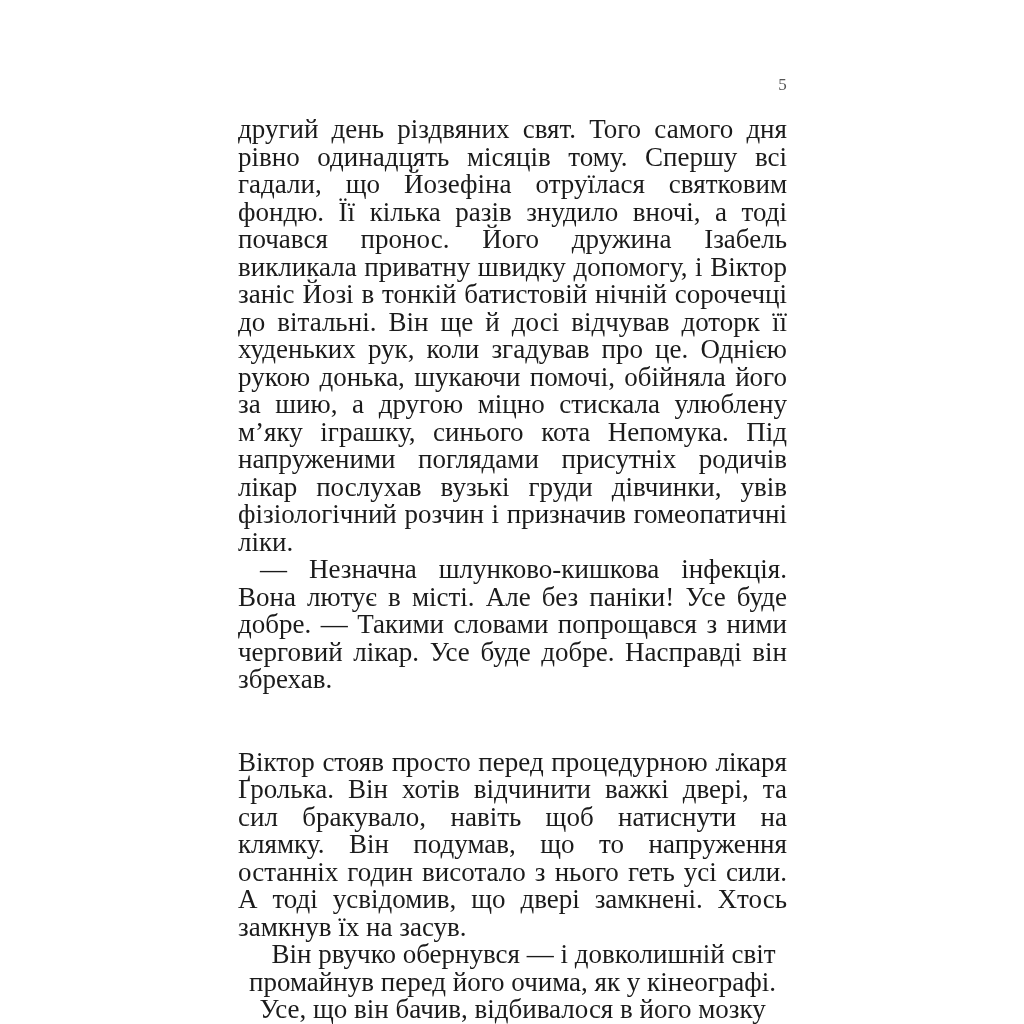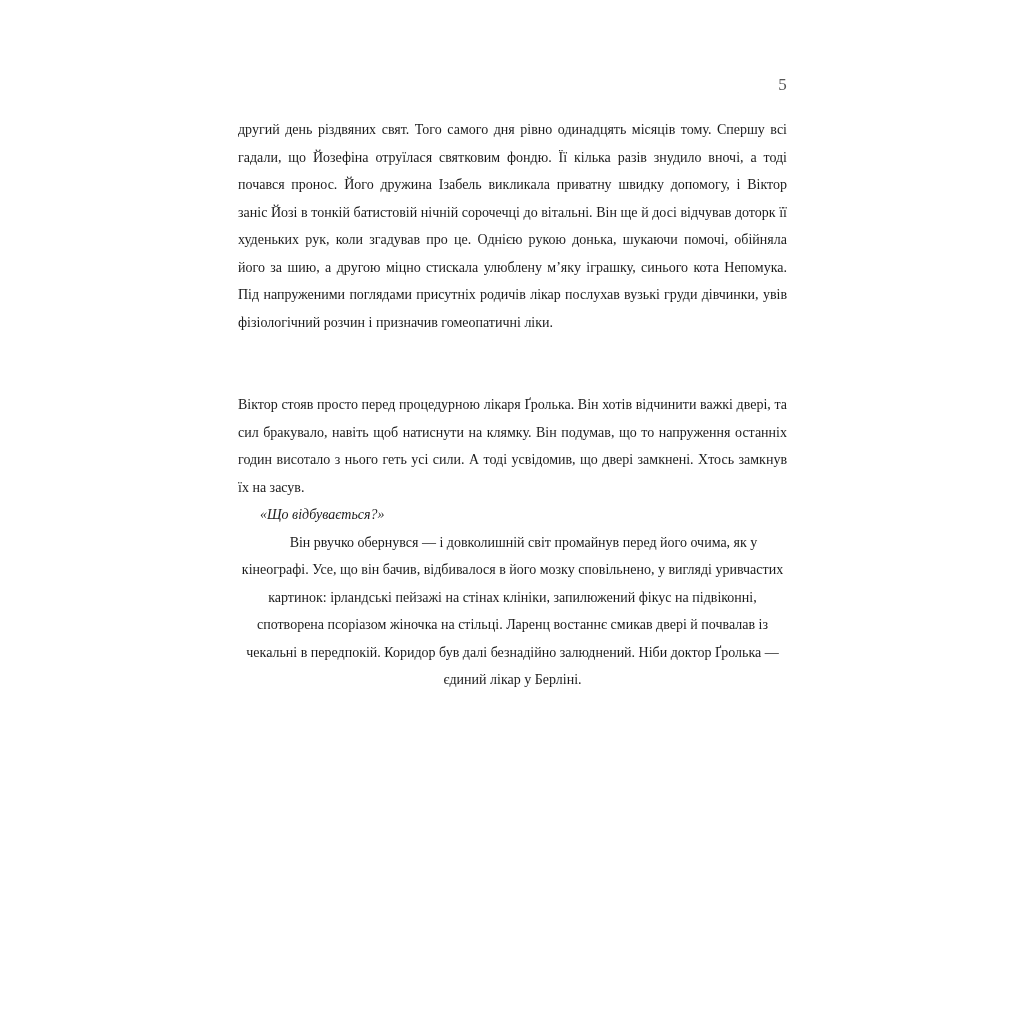--- a/index.html
+++ b/index.html
@@ -35,21 +35,21 @@
 
   .textblock {
     position: absolute;
     left: 238px;
     top: 116px;
     width: 549px;
   }
 
   p.para {
     margin: 0;
-    font-size: 14px;
+    font-size: 27px;
     line-height: 27.5px;
     text-align: justify;
     text-justify: inter-word;
     -webkit-hyphens: none;
     hyphens: none;
     word-spacing: 0px;
   }
 
   p.para.indent {
     text-indent: 22px;
@@ -76,25 +76,25 @@
 <body>
 
 <div class="page">
 
   <div class="folio">5</div>
 
   <div class="textblock">
 
     <div>
       <p class="para noindent">другий день різдвяних свят. Того самого дня рівно одинадцять місяців тому. Спершу всі гадали, що Йозефіна отруїлася святковим фондю. Її кілька разів знудило вночі, а тоді почався пронос. Його дружина Ізабель викликала приватну швидку допомогу, і Віктор заніс Йозі в тонкій батистовій нічній сорочечці до вітальні. Він ще й досі відчував доторк її худеньких рук, коли згадував про це. Однією рукою донька, шукаючи помочі, обійняла його за шию, а другою міцно стискала улюблену м’яку іграшку, синього кота Непомука. Під напруженими поглядами присутніх родичів лікар послухав вузькі груди дівчинки, увів фізіологічний розчин і призначив гомеопатичні ліки.</p>
+      <p class="para indent">— Незначна шлунково-кишкова інфекція. Вона лютує в місті. Але без паніки! Усе буде добре. — Такими словами попрощався з ними черговий лікар. Усе буде добре. Насправді він збрехав.</p>
     </div>
 
     <div class="blockgap"></div>
 
     <div>
       <p class="para noindent">Віктор стояв просто перед процедурною лікаря Ґролька. Він хотів відчинити важкі двері, та сил бракувало, навіть щоб натиснути на клямку. Він подумав, що то напруження останніх годин висотало з нього геть усі сили. А тоді усвідомив, що двері замкнені. Хтось замкнув їх на засув.</p>
-      <p class="para indent italic">«Що відбувається?»</p>
       <p class="para indent lastline">Він рвучко обернувся — і довколишній світ промайнув перед його очима, як у кінеографі. Усе, що він бачив, відбивалося в його мозку сповільнено, у вигляді уривчастих картинок: ірландські пейзажі на стінах клініки, запилюжений фікус на підвіконні, спотворена псоріазом жіночка на стільці. Ларенц востаннє смикав двері й почвалав із чекальні в передпокій. Коридор був далі безнадійно залюднений. Ніби доктор Ґролька — єдиний лікар у Берліні.</p>
     </div>
 
   </div>
 
 </div>
 
 </body></html>

